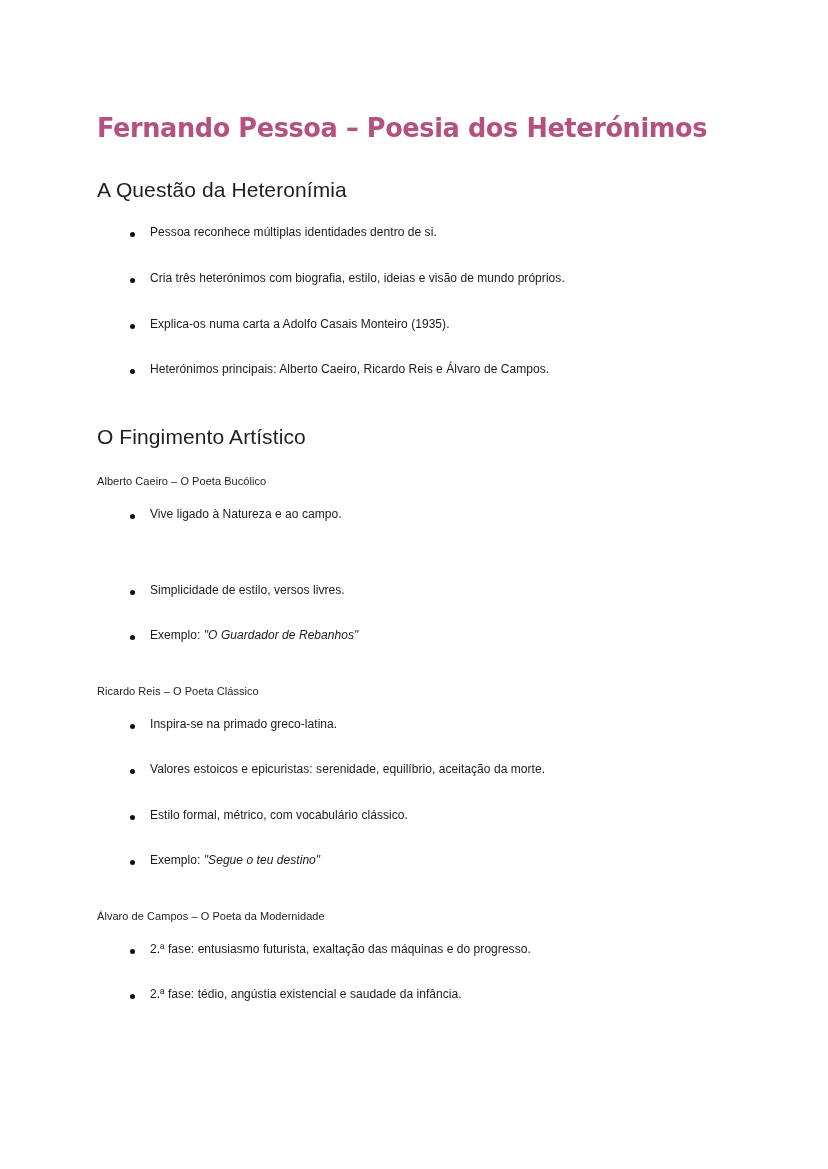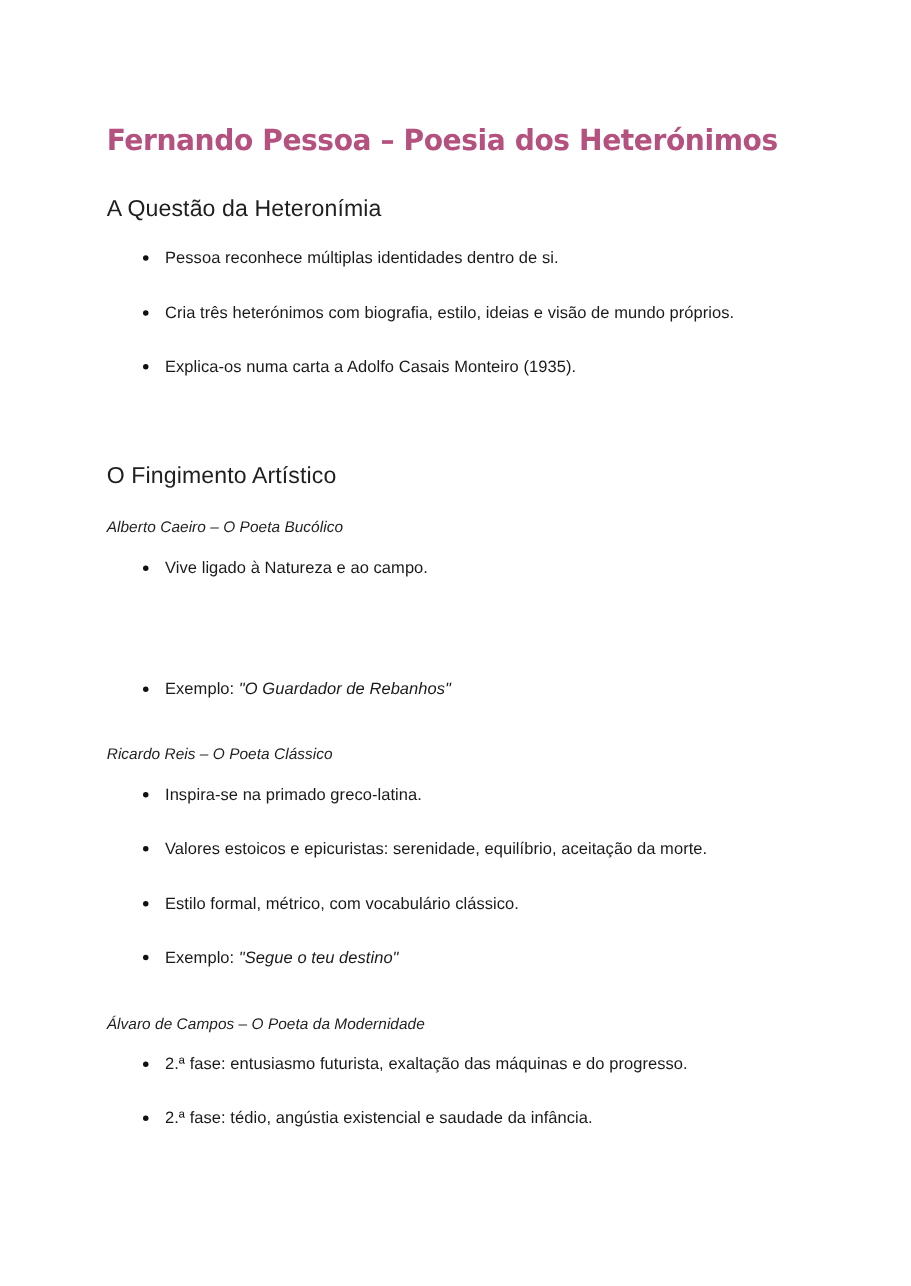--- a/index.html
+++ b/index.html
@@ -54,37 +54,36 @@
     font-weight: 400;
     font-size: 21px;
     line-height: 1.35;
     color: #1f1f1f;
     letter-spacing: 0.1px;
   }
 
   .sub-heading {
     margin: 0;
     font-weight: 400;
-    font-size: 14px;
+    font-size: 11px;
     line-height: 1.35;
     color: #1f1f1f;
     letter-spacing: 0.05px;
-    font-style: italic;
   }
 
   .bullet-list {
     list-style: none;
     margin: 0;
     padding: 0;
   }
 
   .bullet-item {
     position: relative;
     padding-left: 53px;
-    font-size: 15px;
+    font-size: 12px;
     line-height: 1.3;
     color: #1a1a1a;
     letter-spacing: 0.05px;
   }
 
   .bullet-item::before {
     content: "";
     position: absolute;
     left: 33px;
     top: 7px;
@@ -126,40 +125,46 @@
         </li>
         <li class="bullet-gap" style="list-style:none"></li>
         <li class="bullet-item">
           <span>Cria três heterónimos com biografia, estilo, ideias e visão de mundo próprios.</span>
         </li>
         <li class="bullet-gap" style="list-style:none"></li>
         <li class="bullet-item">
           <span>Explica-os numa carta a Adolfo Casais Monteiro (1935).</span>
         </li>
         <li class="bullet-gap" style="list-style:none"></li>
+        <li class="bullet-item">
+          <span>Heterónimos principais: Alberto Caeiro, Ricardo Reis e Álvaro de Campos.</span>
+        </li>
       </ul>
     </section>
 
     <div class="gap-list-to-section"></div>
 
     <section>
       <h2 class="section-heading">O Fingimento Artístico</h2>
 
       <div class="gap-section-to-sub"></div>
 
       <h3 class="sub-heading">Alberto Caeiro – O Poeta Bucólico</h3>
 
       <div class="gap-sub-to-list"></div>
 
       <ul class="bullet-list">
         <li class="bullet-item">
           <span>Vive ligado à Natureza e ao campo.</span>
         </li>
         <li class="bullet-gap" style="list-style:none"></li>
         <li class="bullet-gap" style="list-style:none"></li>
+        <li class="bullet-item">
+          <span>Simplicidade de estilo, versos livres.</span>
+        </li>
         <li class="bullet-gap" style="list-style:none"></li>
         <li class="bullet-item">
           <span>Exemplo: </span><span class="em">"O Guardador de Rebanhos"</span>
         </li>
       </ul>
 
       <div class="gap-list-to-sub"></div>
 
       <h3 class="sub-heading">Ricardo Reis – O Poeta Clássico</h3>
 

